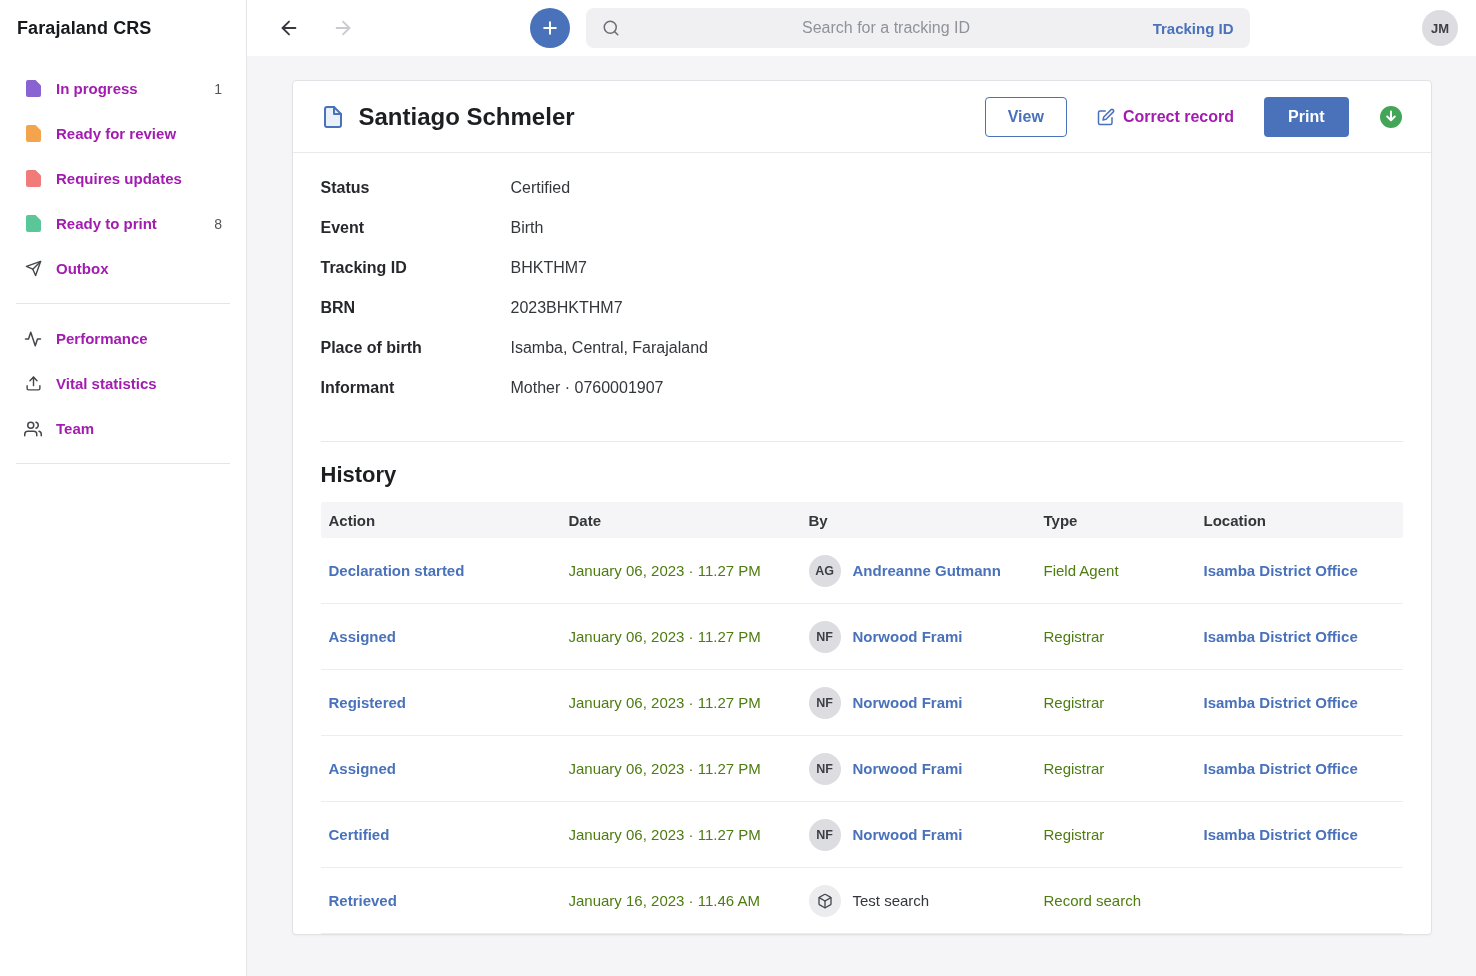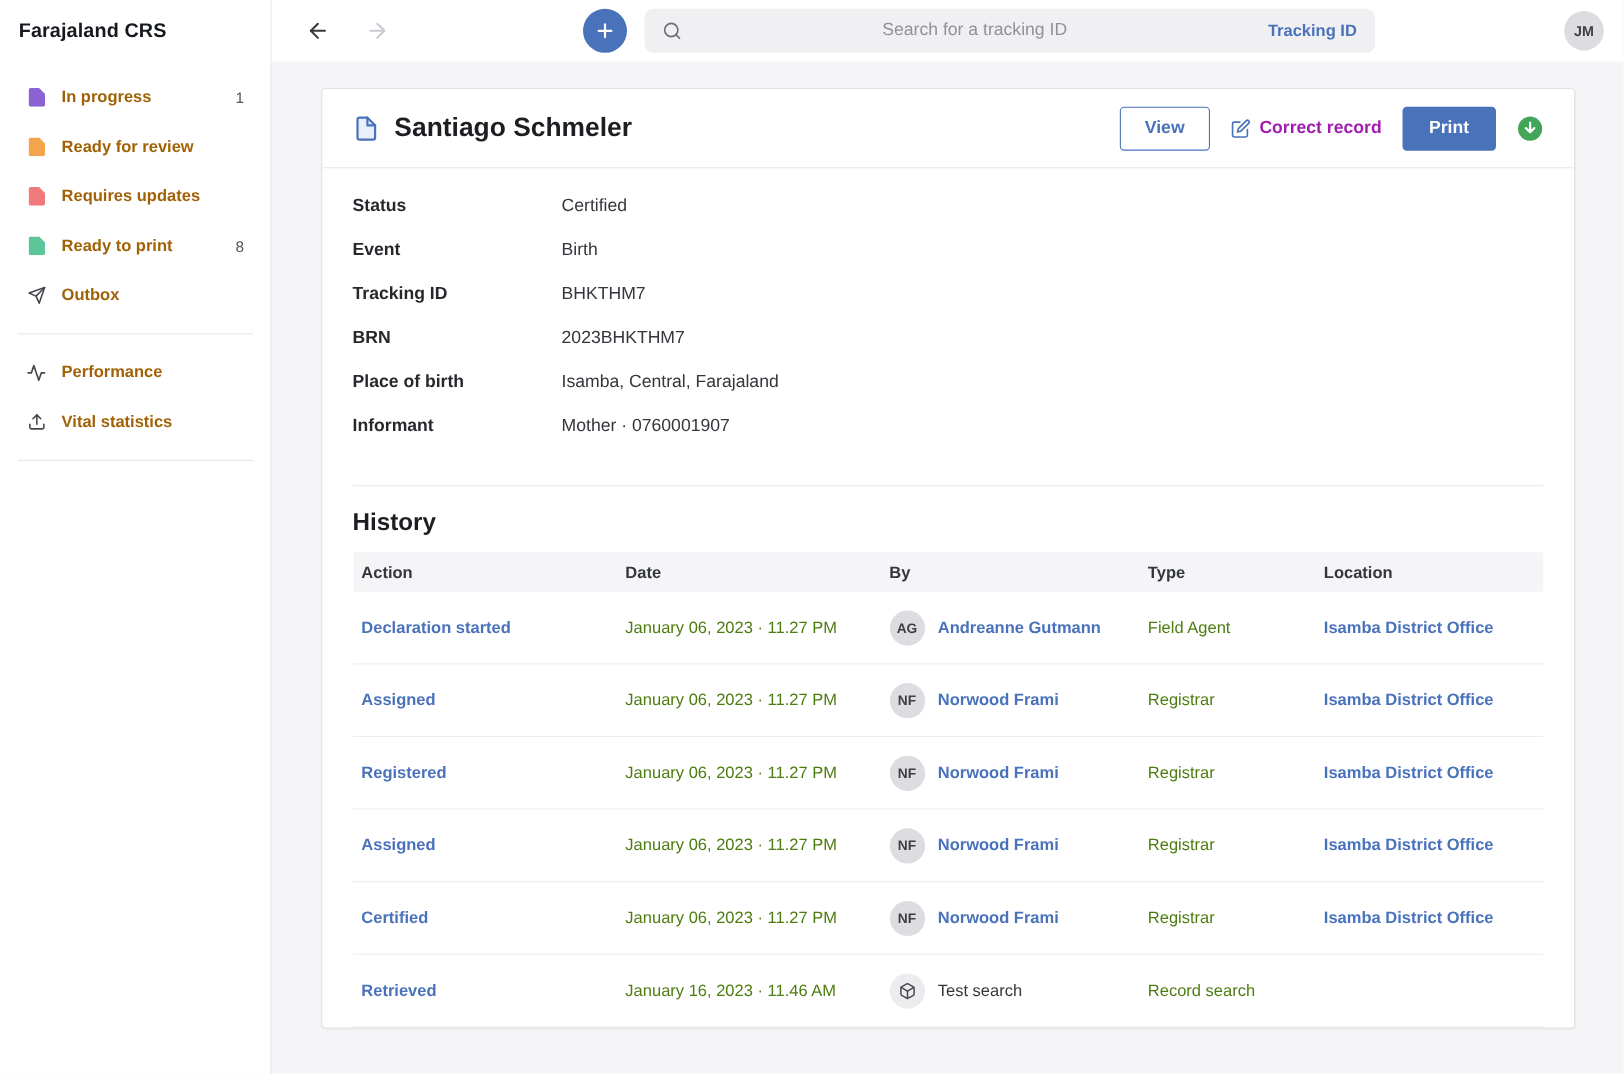--- a/index.html
+++ b/index.html
@@ -7,21 +7,21 @@
   body { font-family: "Liberation Sans", sans-serif; background: #F5F5F7; color: #222; }
 
   .app { display: flex; width: 1476px; height: 976px; }
 
   
   .sidebar { width: 247px; flex: none; background: #fff; border-right: 1px solid #E4E4E8; display: flex; flex-direction: column; }
   .sidebar-title { height: 56px; display: flex; align-items: center; padding-left: 17px; font-size: 18px; font-weight: bold; color: #16191d; letter-spacing: .1px; }
   .nav { padding-top: 10px; }
   .nav-item { height: 45px; display: flex; align-items: center; gap: 14px; padding: 0 24px 0 24px; cursor: pointer; }
   .nav-icon { width: 18px; height: 18px; flex: none; display: flex; align-items: center; justify-content: center; }
-  .nav-label { font-size: 15px; font-weight: 600; color: #a16207; flex: 1; }
+  .nav-label { font-size: 15px; font-weight: 600; color: #a21caf; flex: 1; }
   .nav-count { font-size: 14px; color: #555; font-weight: 400; }
   .side-divider { height: 1px; background: #E6E6EA; margin: 12px 16px; }
 
   
   .main { flex: 1; display: flex; flex-direction: column; min-width: 0; }
   .topbar { height: 56px; flex: none; background: #fff; display: flex; align-items: center; padding: 0 18px 0 28px; }
   .nav-arrows { display: flex; align-items: center; gap: 26px; }
   .arrow-btn { background: none; border: none; cursor: pointer; width: 28px; height: 28px; display:flex; align-items:center; justify-content:center; }
   .spacer { flex: 1; }
   .plus-btn { width: 40px; height: 40px; border-radius: 50%; background: #4972BB; border: none; color: #fff; display: flex; align-items: center; justify-content: center; cursor: pointer; margin-right: 16px; flex: none; }
@@ -32,21 +32,21 @@
   .avatar { border-radius: 50%; background: #DCDCE1; color: #3d3f45; font-weight: bold; display: flex; align-items: center; justify-content: center; flex: none; }
   .avatar.top { width: 36px; height: 36px; font-size: 13px; cursor: pointer; }
   .avatar.sm { width: 32px; height: 32px; font-size: 12.5px; }
 
   
   .content { flex: 1; overflow: hidden; padding-top: 24px; }
   .card { width: 1140px; margin: 0 auto; background: #fff; border: 1px solid #E2E2E6; border-radius: 4px; box-shadow: 0 1px 2px rgba(0,0,0,.04); }
 
   .card-header { height: 72px; display: flex; align-items: center; padding: 0 28px; border-bottom: 1px solid #E9E9EC; }
   .record-title { font-size: 24px; font-weight: bold; color: #1c1e21; margin-left: 14px; }
-  .header-actions { margin-left: auto; display: flex; align-items: center; gap: 19px; }
+  .header-actions { margin-left: auto; display: flex; align-items: center; gap: 30px; }
   .btn-outline { height: 40px; padding: 0 22px; border: 1px solid #4972BB; border-radius: 4px; background: #fff; color: #4972BB; font-size: 16px; font-weight: bold; font-family: inherit; cursor: pointer; }
   .btn-text { display: flex; align-items: center; gap: 8px; background: none; border: none; color: #a21caf; font-size: 16px; font-weight: bold; font-family: inherit; cursor: pointer; }
   .btn-primary { height: 40px; padding: 0 24px; border: none; border-radius: 4px; background: #4972BB; color: #fff; font-size: 16px; font-weight: bold; font-family: inherit; cursor: pointer; }
   .assigned-icon { display:flex; align-items:center; cursor: pointer; }
 
   .card-body { padding: 26px 28px 0 28px; }
   .detail-row { display: flex; align-items: flex-start; height: 40px; }
   .detail-label { width: 190px; font-size: 16px; font-weight: bold; color: #26282c; flex: none; }
   .detail-value { font-size: 16px; color: #33363b; }
 
@@ -140,20 +140,31 @@
         <span class="nav-icon">
           <svg width="17" height="17" viewBox="0 0 24 24" fill="none" stroke="#44474c" stroke-width="2" stroke-linecap="round" stroke-linejoin="round">
               <path d="M21 15v4a2 2 0 0 1-2 2H5a2 2 0 0 1-2-2v-4"></path>
               <polyline points="17 8 12 3 7 8"></polyline>
               <line x1="12" y1="3" x2="12" y2="15"></line>
             </svg>
         </span>
         <span class="nav-label">Vital statistics</span>
       </div>
 
+      <div class="nav-item">
+        <span class="nav-icon">
+          <svg width="18" height="18" viewBox="0 0 24 24" fill="none" stroke="#44474c" stroke-width="2" stroke-linecap="round" stroke-linejoin="round">
+              <path d="M17 21v-2a4 4 0 0 0-4-4H5a4 4 0 0 0-4 4v2"></path>
+              <circle cx="9" cy="7" r="4"></circle>
+              <path d="M23 21v-2a4 4 0 0 0-3-3.87"></path>
+              <path d="M16 3.13a4 4 0 0 1 0 7.75"></path>
+            </svg>
+        </span>
+        <span class="nav-label">Team</span>
+      </div>
 
       <div class="side-divider"></div>
     </nav>
   </aside>
 
   <div class="main">
 
     <header class="topbar">
       <div class="nav-arrows">
         <button class="arrow-btn">

